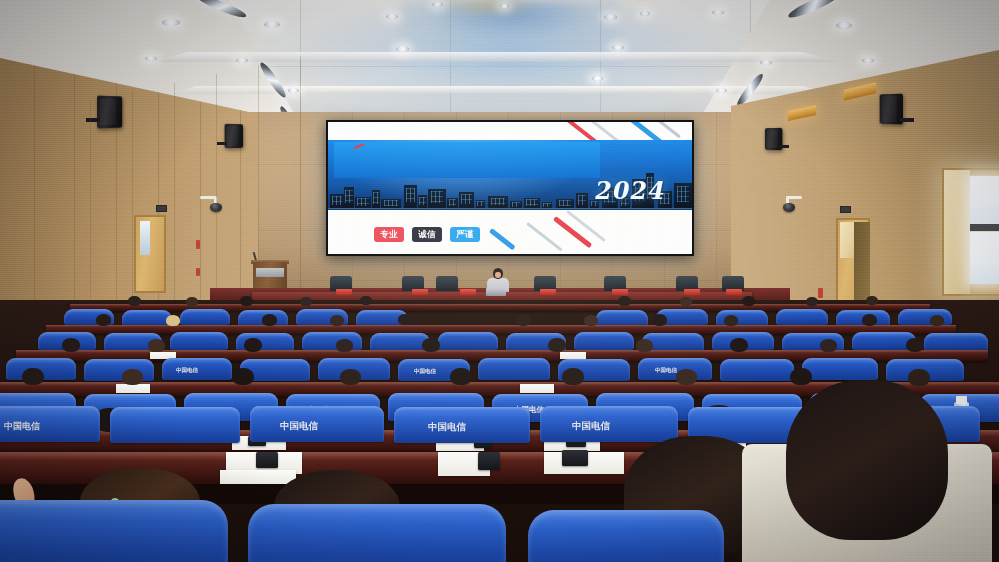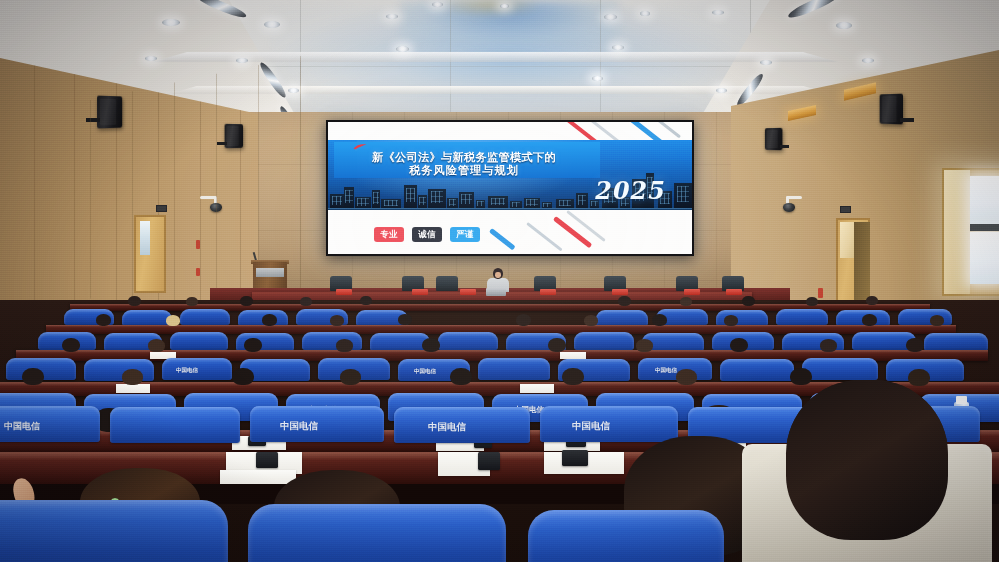--- a/index.html
+++ b/index.html
@@ -589,26 +589,22 @@
       </div>
 
       <div class="scr-hero">
         <div class="hero-glow"></div>
 
         <div class="title-plate"></div>
         <svg class="logo-mark" viewBox="0 0 32 18">
           <path d="M3 11 C9 3, 19 1, 29 3 C22 5, 14 8, 9 14 Z" fill="#e8414c"></path>
           <path d="M5 14 C11 8, 20 6, 28 7 C21 9, 13 12, 9 16 Z" fill="#2e9ae8" opacity=".9"></path>
         </svg>
-        <div class="scr-title">
-          <div>新《公司法》与新税务监管模式下的</div>
-          <div class="l2">税务风险管理与规划</div>
-        </div>
-
-        <div class="year">2025</div>
+
+        <div class="year">2024</div>
 
         <div class="skyline">
           <div class="bld" style="left:2px;   width:14px; height:15px;"></div>
           <div class="bld" style="left:16px;  width:10px; height:22px;"></div>
           <div class="bld" style="left:27px;  width:16px; height:12px;"></div>
           <div class="bld" style="left:44px;  width:8px;  height:19px;"></div>
           <div class="bld" style="left:53px;  width:20px; height:10px;"></div>
           <div class="bld" style="left:76px;  width:13px; height:24px;"></div>
           <div class="bld" style="left:90px;  width:9px;  height:14px;"></div>
           <div class="bld" style="left:100px; width:18px; height:20px;"></div>

